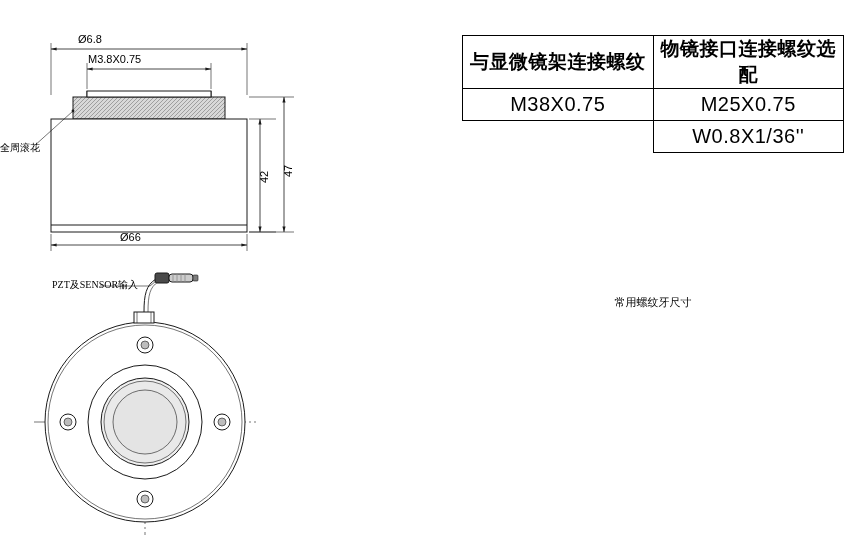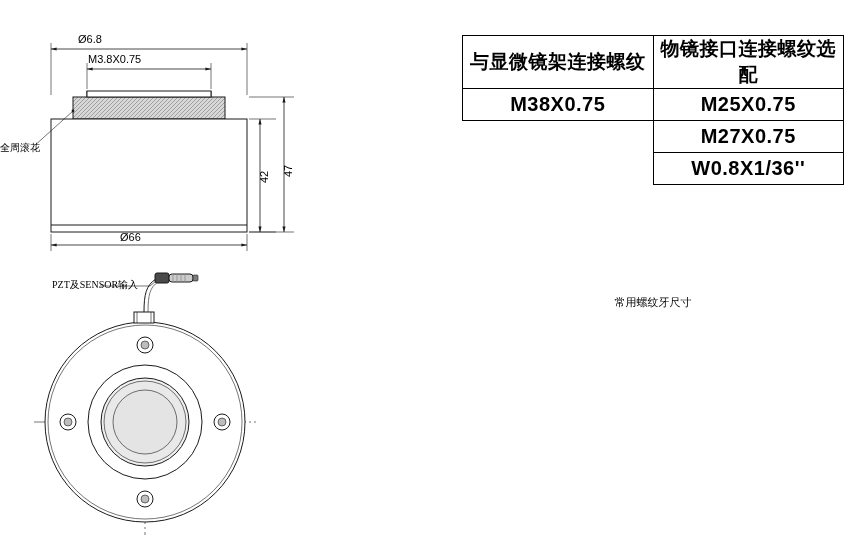--- a/index.html
+++ b/index.html
@@ -37,21 +37,21 @@
     width: 382px;
     border-collapse: collapse;
     table-layout: fixed;
   }
   #spec-table td, #spec-table th {
     border: 1px solid #000;
     height: 31px;
     text-align: center;
     vertical-align: middle;
     padding: 0 2px;
-    font-weight: bold;
+    font-weight: normal;
   }
   #spec-table th {
     font-size: 19px;
     font-family: "Liberation Serif", serif;
     font-weight: bold;
     letter-spacing: 0.5px;
   }
   .val-cell {
     font-size: 20px;
     font-family: "Liberation Sans", sans-serif;
@@ -204,24 +204,20 @@
         <th>物镜接口连接螺纹选配</th>
       </tr>
     </thead>
     <tbody>
       <tr>
         <td class="val-cell">M38X0.75</td>
         <td class="val-cell">M25X0.75</td>
       </tr>
       <tr>
         <td class="no-border"></td>
-        <td class="val-cell">M27X0.75</td>
-      </tr>
-      <tr>
-        <td class="no-border"></td>
         <td class="val-cell">W0.8X1/36''</td>
       </tr>
     </tbody>
   </table>
 
   <div id="table-caption">常用螺纹牙尺寸</div>
 
 </div>
 
 </body></html>

